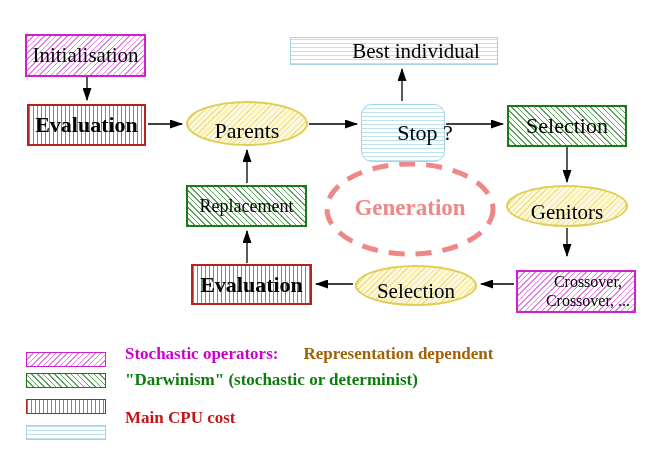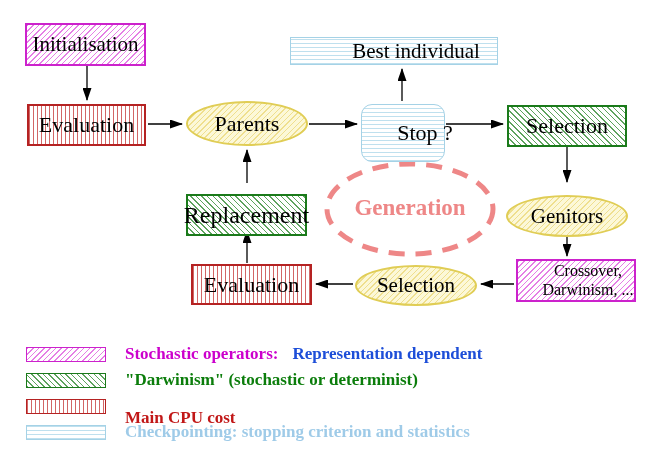--- a/index.html
+++ b/index.html
@@ -15,69 +15,71 @@
   .node{
     position:absolute;
     display:flex;align-items:center;justify-content:center;
     color:#000;text-align:center;white-space:nowrap;
     box-sizing:border-box;
   }
   
   .hatch-magenta{
     border:2px solid #cc22cc;
     background:repeating-linear-gradient(135deg,#e57fe5 0 1px,rgba(0,0,0,0) 1px 4px) #fff;
+    margin-top:11px;
   }
   .hatch-green{
     border:2px solid #1a7a1a;
     background:repeating-linear-gradient(45deg,#5da35d 0 1px,rgba(0,0,0,0) 1px 4px) #fff;
   }
   .hatch-red{
     border:2px solid #b52222;
     background:repeating-linear-gradient(90deg,#d26666 0 1px,rgba(0,0,0,0) 1px 4px) #fff;
+    font-weight:bold;
   }
   .hatch-cyan{
     border:1.5px solid #a5d2e6;
     background:repeating-linear-gradient(0deg,#bfe0ee 0 1px,rgba(0,0,0,0) 1px 4px) #fff;
     padding-left:44px;
   }
   .hatch-yellow{
     border:2px solid #e0cd55;
     background:repeating-linear-gradient(135deg,#efdf8e 0 1px,rgba(0,0,0,0) 1px 4px) #fcf8d8;
   }
-  .ellipse{border-radius:50%;}
+  .ellipse{border-radius:50%;align-items:flex-end;}
 
   
   #init-box       {left:25px; top:23px;  width:121px;height:43px;font-size:21px;}
   #eval-top-box   {left:27px; top:104px; width:119px;height:42px;font-size:22px;}
   #parents-ellipse{left:186px;top:101px; width:122px;height:45px;font-size:22px;}
   #best-box       {left:290px;top:37px;  width:208px;height:28px;font-size:21px;}
   #stop-box       {left:361px;top:104px; width:84px; height:58px;font-size:22px;border-radius:11px;}
   #selection-box  {left:507px;top:105px; width:120px;height:42px;font-size:22px;}
-  #genitors-ellipse{left:506px;top:195px;width:122px;height:42px;font-size:21px;}
+  #genitors-ellipse{left:506px;top:185px;width:122px;height:42px;font-size:21px;}
   #crossover-box  {left:516px;top:259px; width:120px;height:43px;font-size:16px;line-height:1.15;flex-direction:column;padding-left:24px;}
   #offspring-ellipse{left:355px;top:265px;width:122px;height:41px;font-size:21px;}
   #eval-bottom-box{left:191px;top:264px; width:121px;height:41px;font-size:22px;}
-  #replacement-box{left:186px;top:194px; width:121px;height:42px;font-size:24px;}
+  #replacement-box{left:186px;top:185px; width:121px;height:42px;font-size:18px;}
   #generation-label{
     position:absolute;left:330px;top:195px;width:160px;
     text-align:center;font-size:23px;color:#ee8787;font-weight:bold;
   }
 
   
   .legend-row{position:absolute;left:26px;display:flex;align-items:center;height:18px;}
   #legend-row-1{top:345px;}
   #legend-row-2{top:371px;}
   #legend-row-3{top:397px;}
   #legend-row-4{top:423px;}
   .swatch{width:80px;height:15px;box-sizing:border-box;flex:0 0 auto;}
   .swatch.hatch-magenta,.swatch.hatch-green,.swatch.hatch-red{border-width:1.5px;}
   .swatch.hatch-cyan{border-width:1px;}
   .legend-text{margin-left:19px;font-size:17px;font-weight:bold;white-space:nowrap;}
   .t-magenta{color:#cc00cc;font-family:Liberation Serif, serif;}
-  .t-yellow{color:#1d4ed8;margin-left:14px;}
+  .t-yellow{color:#a16207;margin-left:25px;}
   .t-green{color:#0b7d0b;}
   .t-red{color:#c11717;margin-top:24px;}
   .t-cyan{color:#9fcbe8;}
 </style>
 </head>
 <body>
 
 <div id="canvas">
 
   <svg id="arrow-layer" viewBox="0 0 662 471" xmlns="http://www.w3.org/2000/svg">
@@ -125,21 +127,21 @@
   <div class="node hatch-green" id="selection-box">
     <span>Selection</span>
   </div>
 
   <div class="node hatch-yellow ellipse" id="genitors-ellipse">
     <span>Genitors</span>
   </div>
 
   <div class="node hatch-magenta" id="crossover-box">
     <span>Crossover,</span>
-    <span>Darwinism, ...</span>
+    <span>Crossover, ...</span>
   </div>
 
   <div class="node hatch-yellow ellipse" id="offspring-ellipse">
     <span>Selection</span>
   </div>
 
   <div class="node hatch-red" id="eval-bottom-box">
     <span>Evaluation</span>
   </div>
 
@@ -161,16 +163,15 @@
     <div class="legend-text t-green">"Darwinism" (stochastic or determinist)</div>
   </div>
 
   <div class="legend-row" id="legend-row-3">
     <div class="swatch hatch-red"></div>
     <div class="legend-text t-red">Main CPU cost</div>
   </div>
 
   <div class="legend-row" id="legend-row-4">
     <div class="swatch hatch-cyan"></div>
-    <div class="legend-text t-cyan">Checkpointing: stopping criterion and statistics</div>
   </div>
 
 </div>
 
 </body></html>

